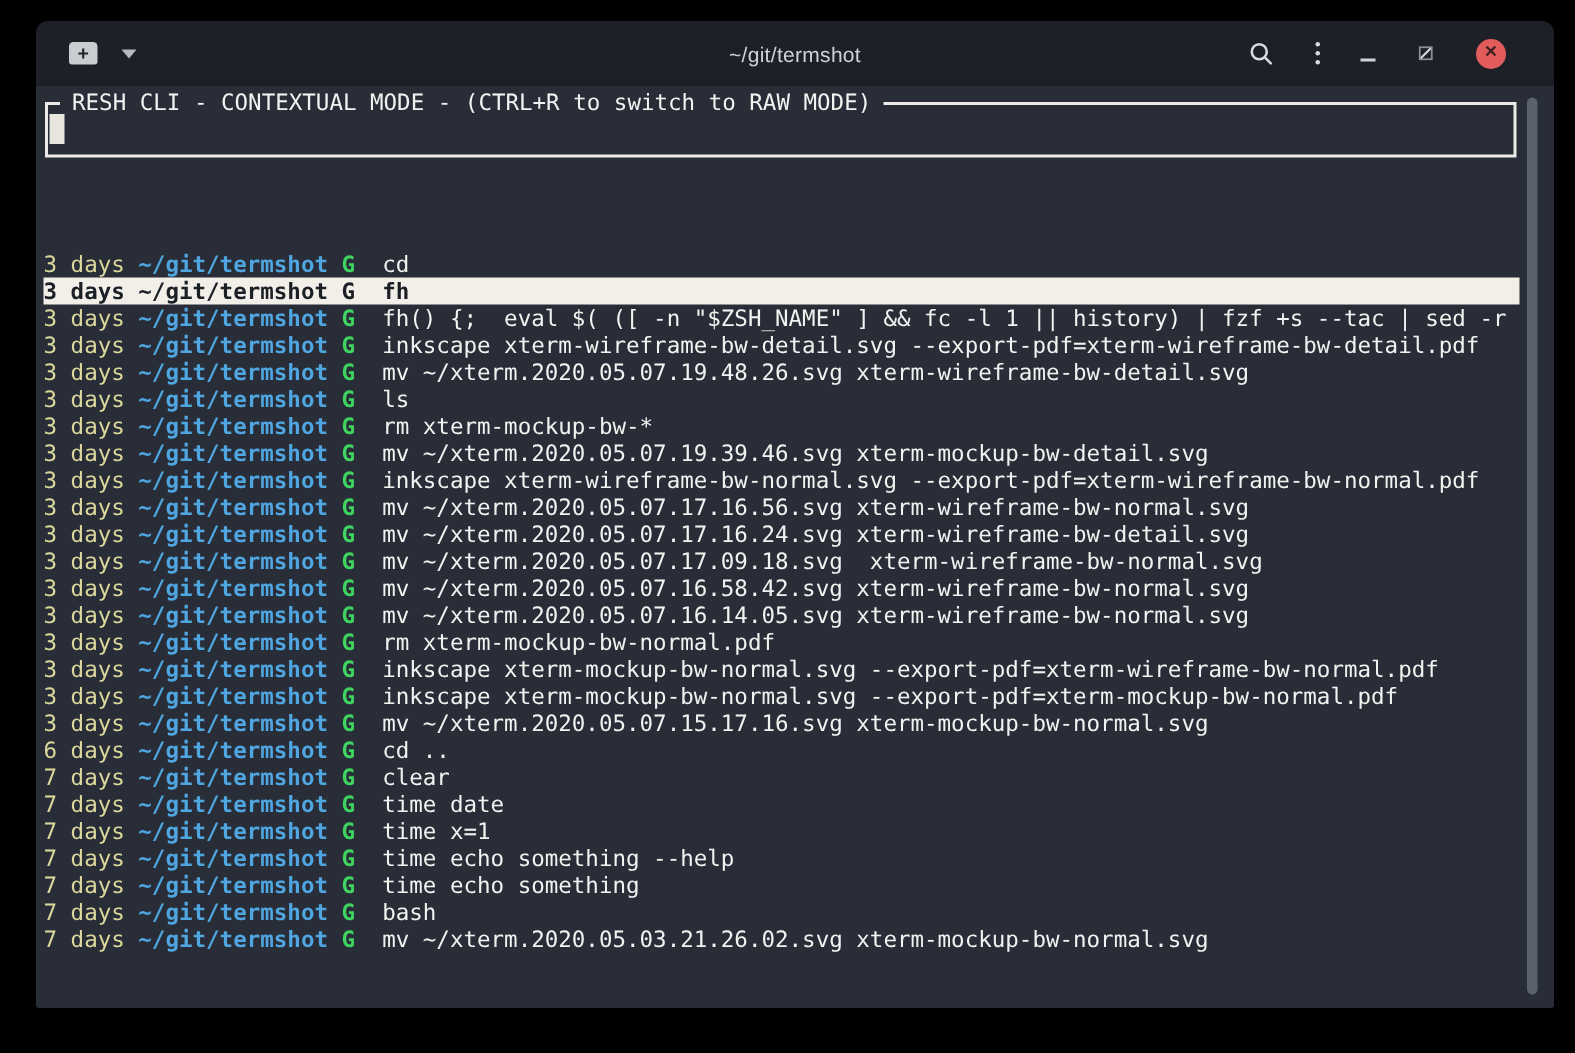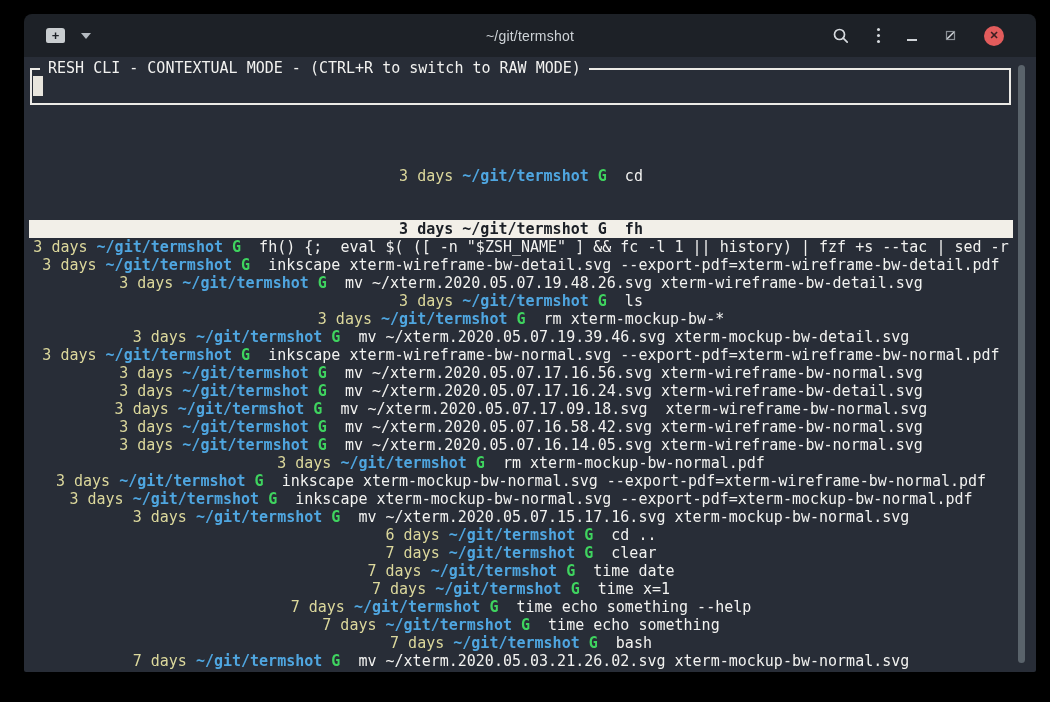--- a/index.html
+++ b/index.html
@@ -56,26 +56,26 @@
     position:absolute; top:-11px; left:8px; background:#282d37;
     padding:0 8px; white-space:pre; color:#f2f2f0;
   }
   .cursor-block {
     position:absolute; left:1px; top:6px; width:10px; height:20px; background:#e8e5dd;
   }
 
   .tui { position:absolute; left:5px; top:56px; width:984px; white-space:pre; }
   .tui-header { height:18px; border-bottom:1px solid #eceae6; overflow:hidden; }
 
-  .row { height:18px; overflow:hidden;text-align:center; }
+  .row { height:18px; overflow:hidden; }
   .row .c-time  { color:#dcd89c; }
   .row .c-host  { color:#4fa6e0; font-weight:bold; }
   .row .c-flags { color:#3fd45f; font-weight:bold; }
   .row .c-cmd   { color:#f2f2f0; }
-  .row.selected { background:#f2efe8; font-weight:bold;margin-top:35px; }
+  .row.selected { background:#f2efe8; font-weight:bold; }
   .row.selected span { color:#1b1f26; }
 
   .scrollbar {
     position:absolute; left:994px; top:8px; width:7px; height:598px;
     background:#5a636b; border-radius:4px;
   }
 </style>
 </head>
 <body>
 

